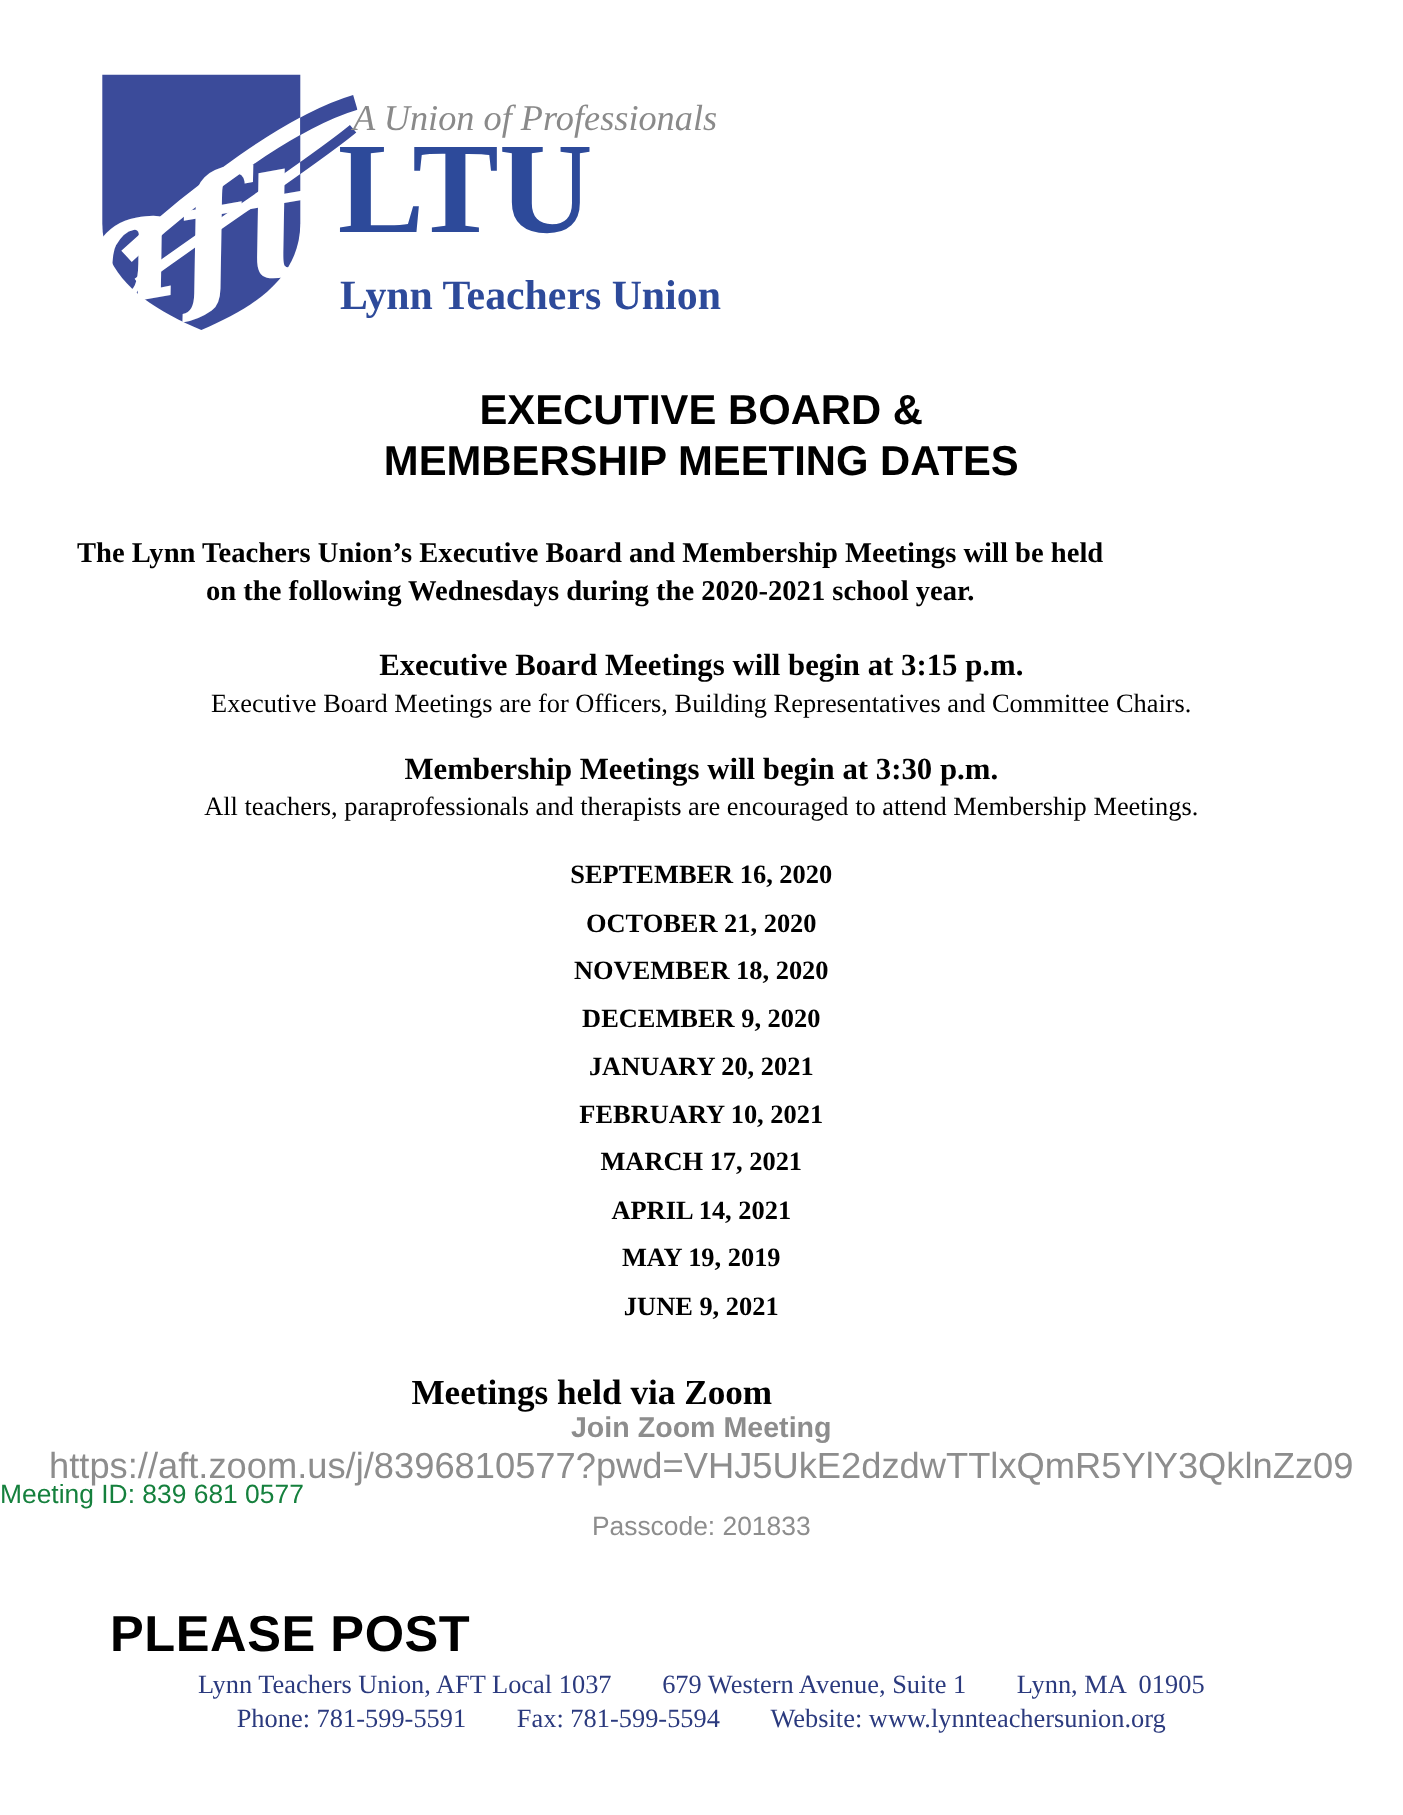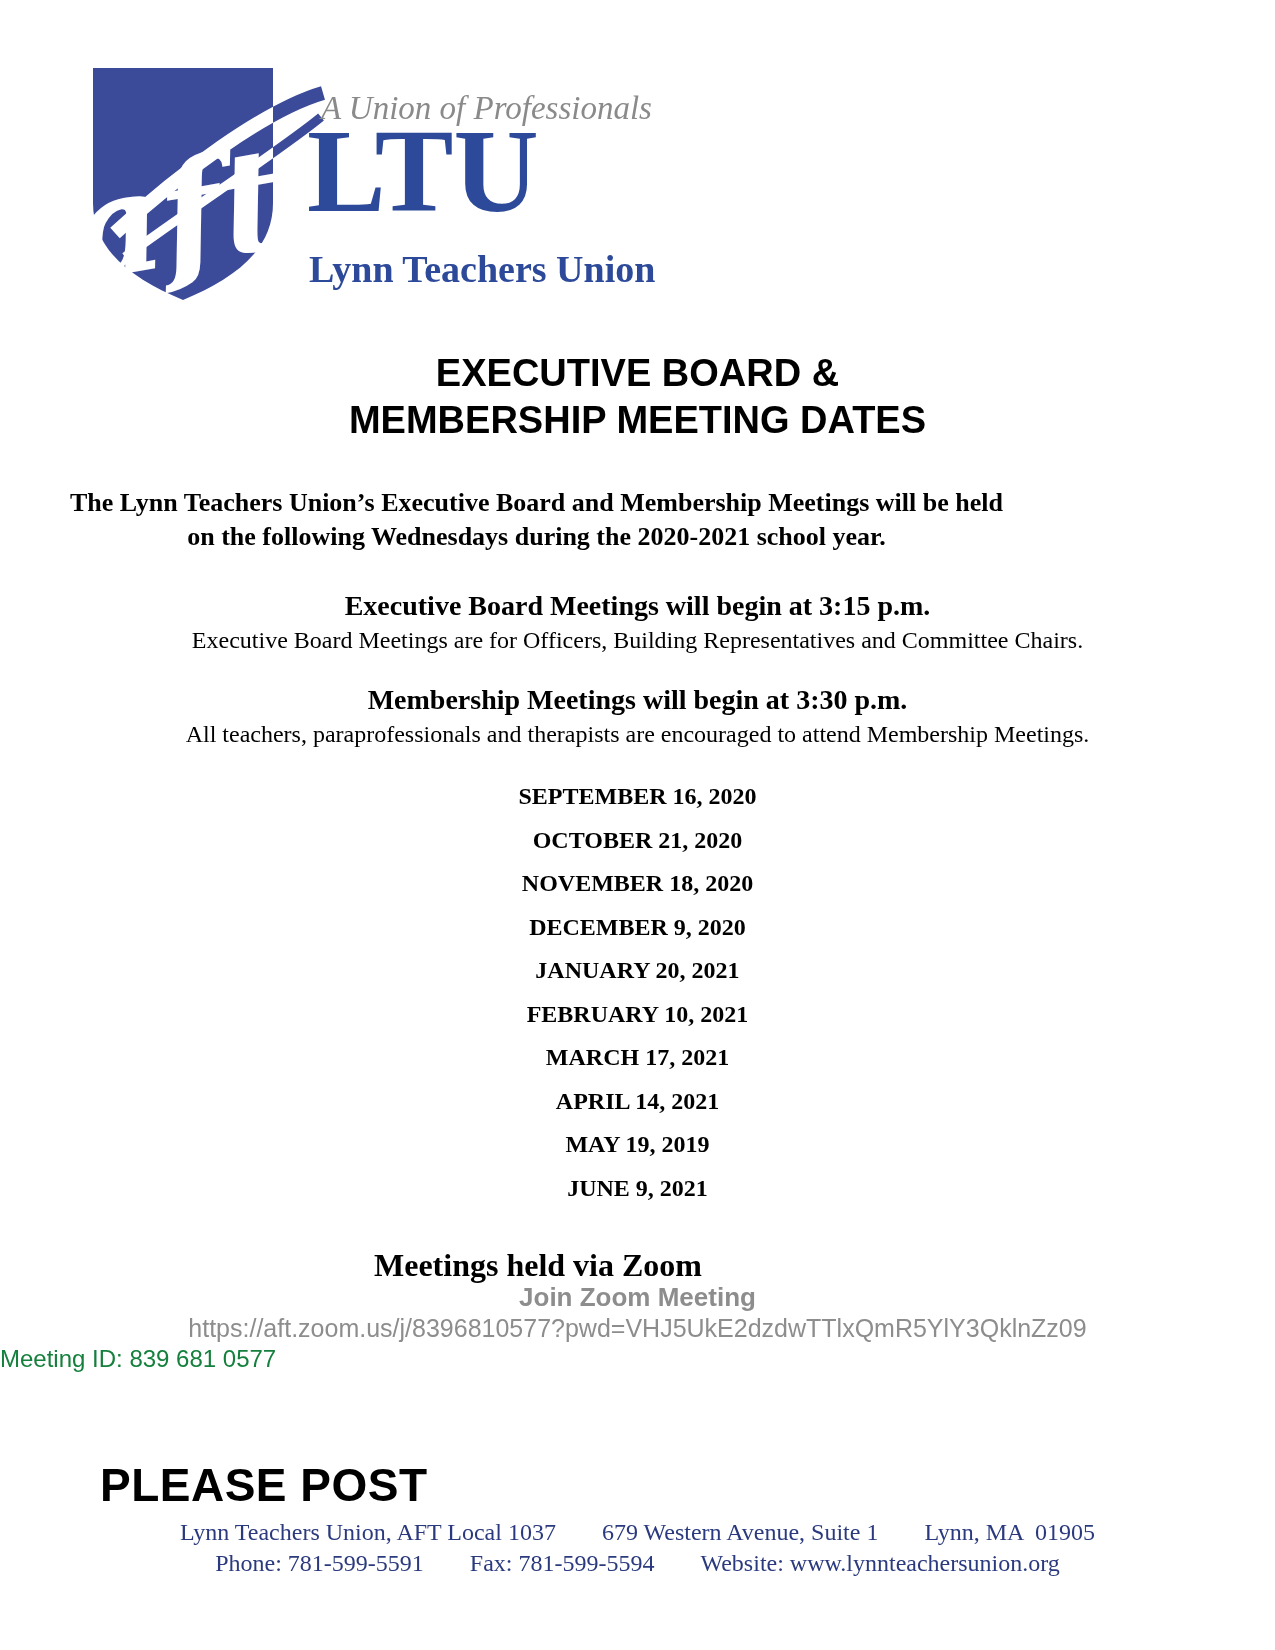--- a/index.html
+++ b/index.html
@@ -73,21 +73,21 @@
     font-weight:bold;font-size:32px;
   }
   .zoom-join{
     position:absolute;left:0;top:1282px;width:1275px;text-align:center;
     font-family:"Liberation Sans", sans-serif;
     font-weight:bold;font-size:26px;color:#8d8d8d;
   }
   .zoom-url{
     position:absolute;left:0;top:1314px;width:1275px;text-align:center;
     font-family:"Liberation Sans", sans-serif;
-    font-size:25px;color:#8d8d8d;
+    font-size:33px;color:#8d8d8d;
   }
   .zoom-id{
     position:absolute;left:0;top:1345px;width:1040px;
     font-family:"Liberation Sans", sans-serif;
     font-size:24px;color:#15803d;
   }
   .zoom-pass{
     position:absolute;left:0;top:1374px;width:1275px;text-align:center;
     font-family:"Liberation Sans", sans-serif;
     font-size:24px;color:#8d8d8d;
@@ -165,20 +165,21 @@
     <div class="date-line">MARCH 17, 2021</div>
     <div class="date-line">APRIL 14, 2021</div>
     <div class="date-line">MAY 19, 2019</div>
     <div class="date-line">JUNE 9, 2021</div>
   </div>
 
   <div class="zoom-head">Meetings held via Zoom</div>
   <div class="zoom-join">Join Zoom Meeting</div>
   <div class="zoom-url">https://aft.zoom.us/j/8396810577?pwd=VHJ5UkE2dzdwTTlxQmR5YlY3QklnZz09</div>
   <div class="zoom-id">Meeting ID: 839 681 0577</div>
+  <div class="zoom-pass">Passcode: 201833</div>
 
   <div class="please-post">PLEASE POST</div>
 
   <div class="footer-line footer-line-1">
     <span class="footer-seg">Lynn Teachers Union, AFT Local 1037</span>
     <span class="footer-seg">679 Western Avenue, Suite 1</span>
     <span class="footer-seg">Lynn, MA  01905</span>
   </div>
   <div class="footer-line footer-line-2">
     <span class="footer-seg">Phone: 781-599-5591</span>

